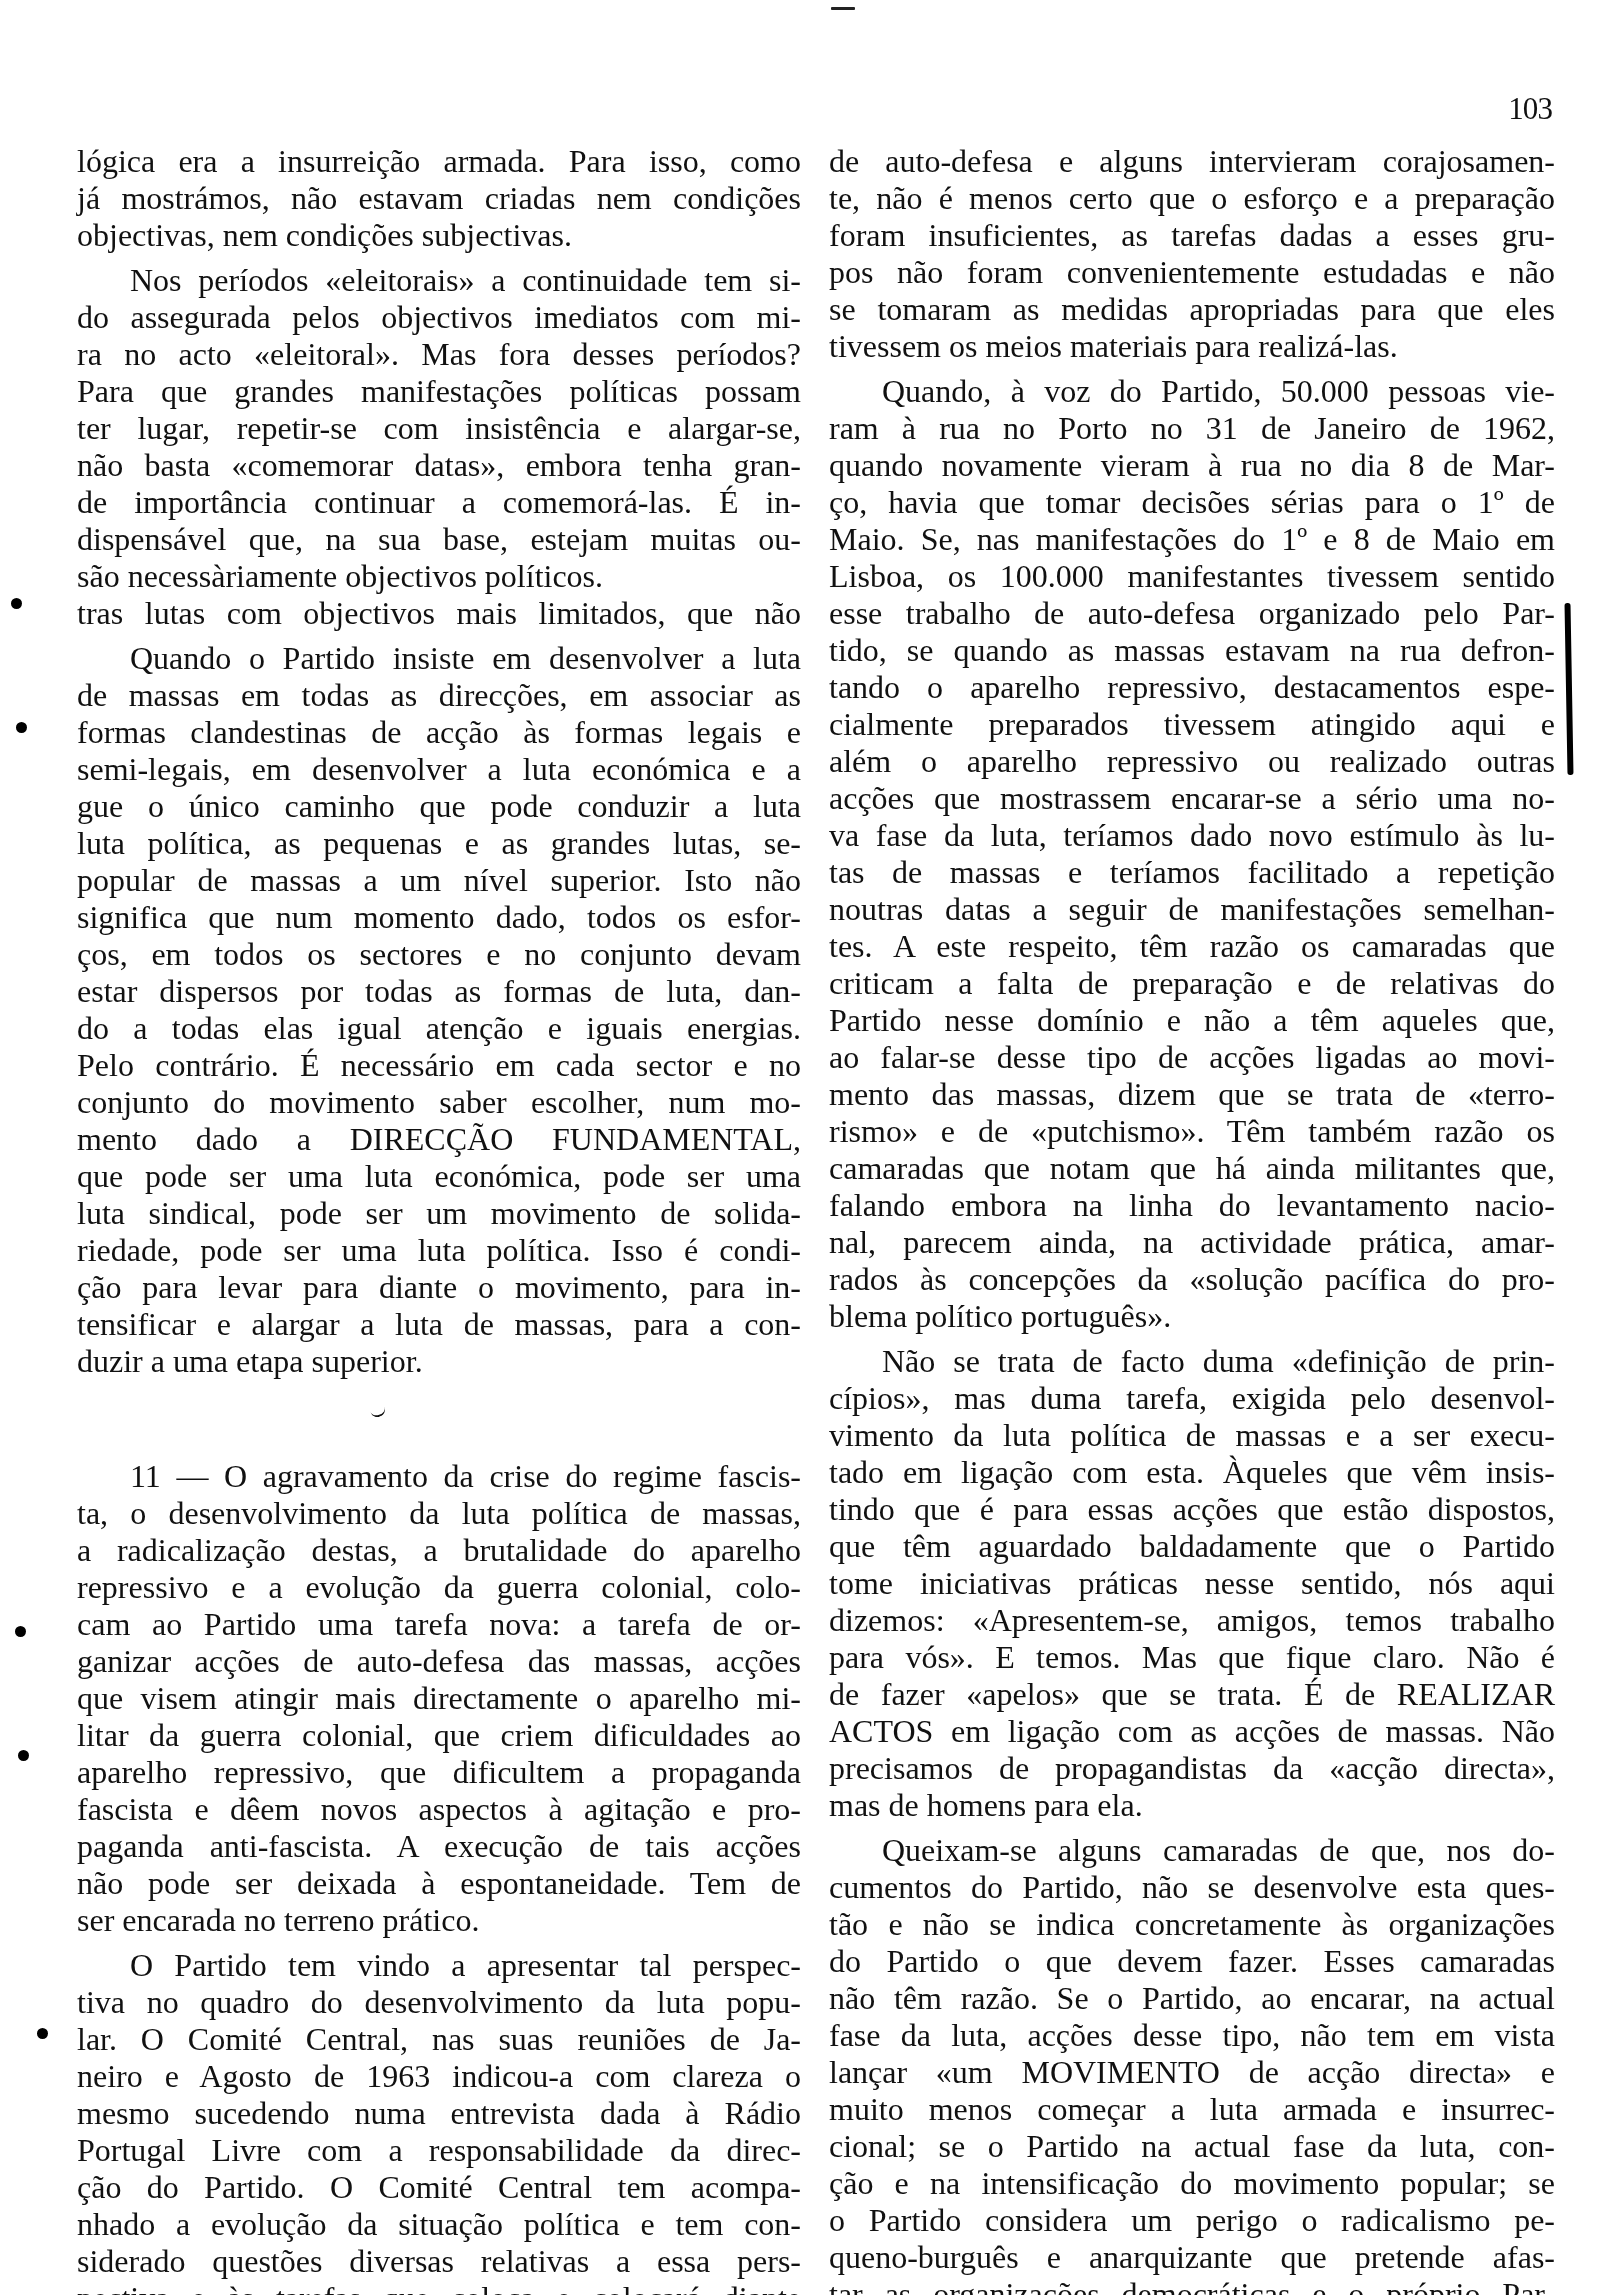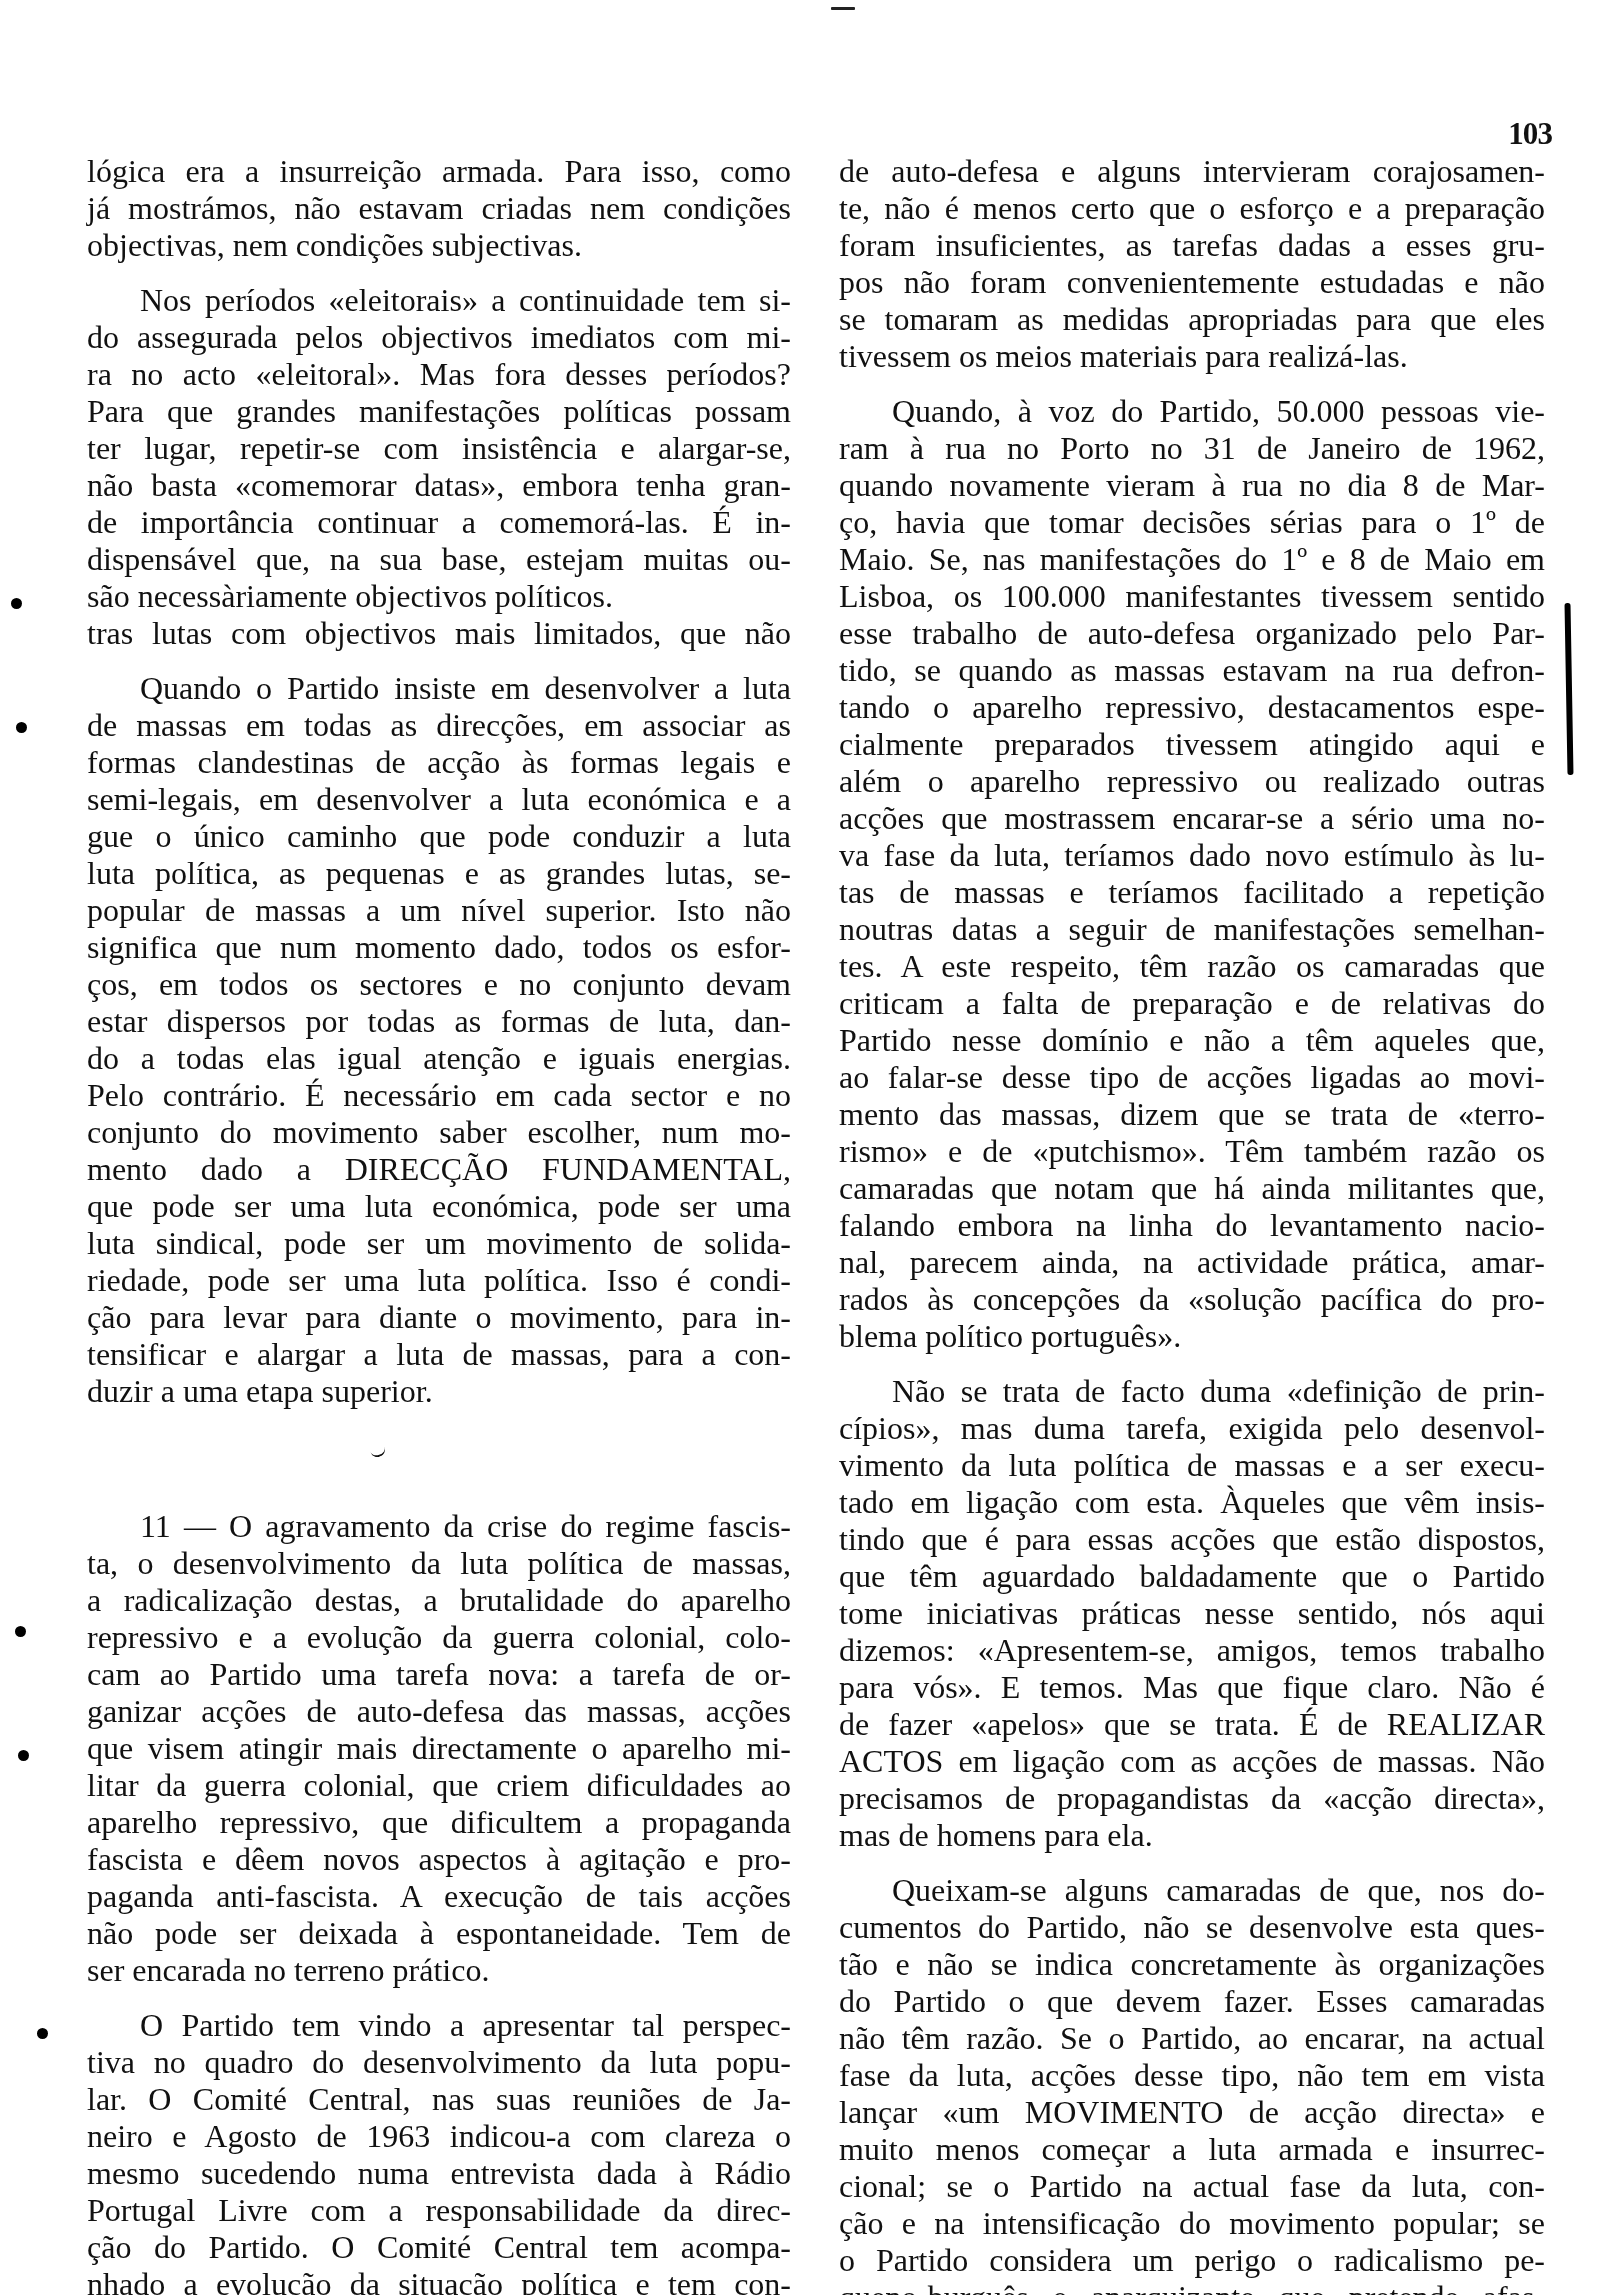--- a/index.html
+++ b/index.html
@@ -13,37 +13,36 @@
       position: relative;
       overflow: hidden;
       color: #111111;
       font-family: "Liberation Serif", "DejaVu Serif", serif;
     }
     .page-number {
       position: absolute;
       top: 91px;
       right: 71px;
       font-size: 31px;
-      font-weight: bold;
+      font-weight: normal;
       letter-spacing: -0.9px;
-      margin-top: 25px;
     }
     .column {
       position: absolute;
       top: 135px;
       width: 740px;
       font-size: 32px;
       line-height: 37px;
       text-align: justify;
       hyphens: none;
     }
     .col-left  { left: 69px; }
     .col-right { left: 821px; width: 742px; }
     .para {
-      margin: 18px;
+      margin: 8px;
       text-indent: 0;
     }
     .line {
       display: block;
       text-align: justify;
       text-align-last: justify;
       white-space: nowrap;
       overflow: visible;
     }
     .line.last {

